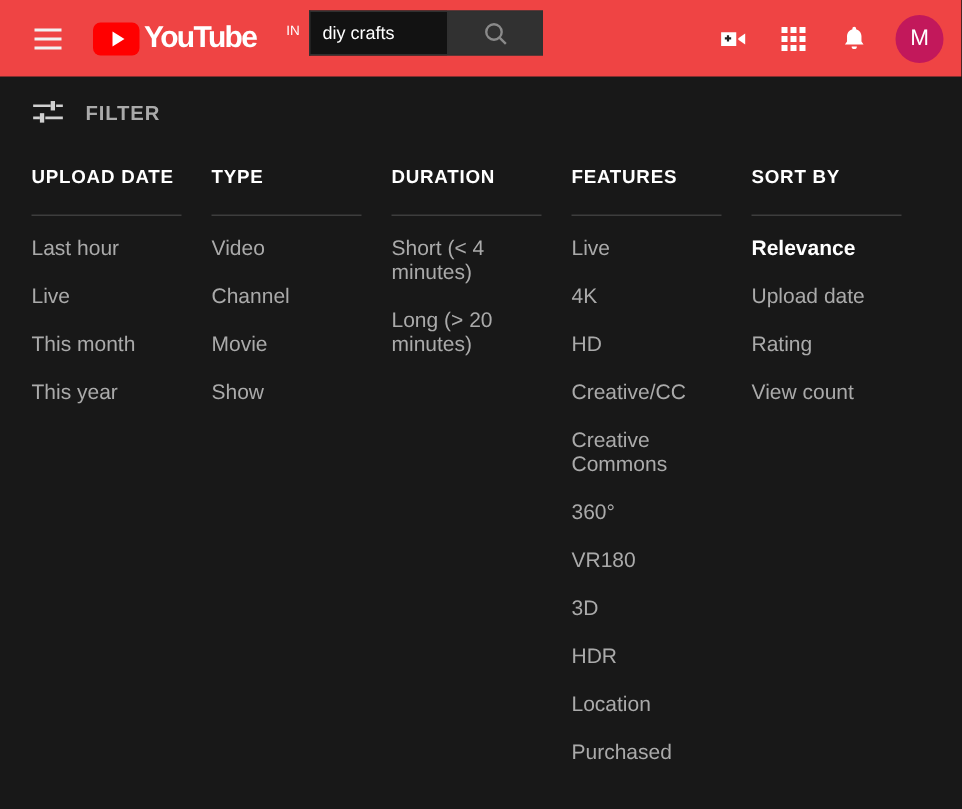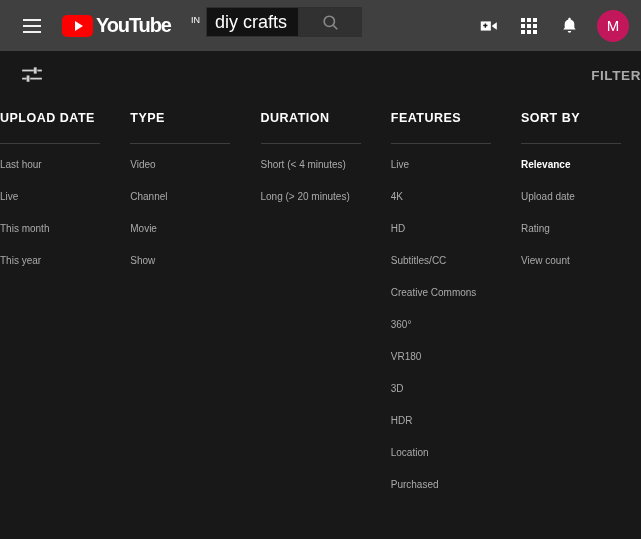--- a/index.html
+++ b/index.html
@@ -12,21 +12,21 @@
     height: 539px;
     overflow: hidden;
     font-family: "Liberation Sans", sans-serif;
     color: #fff;
     -webkit-font-smoothing: antialiased;
   }
 
   
   .masthead {
     height: 51px;
-    background: #404040;
+    background: #ef4444;
     display: flex;
     align-items: center;
     position: relative;
     box-sizing: border-box;
   }
 
   .hamburger {
     width: 40px;
     height: 40px;
     margin-left: 12px;
@@ -94,21 +94,21 @@
     left: 206px;
     top: 7px;
     height: 30px;
   }
   .search-input {
     width: 92px;
     background: #121212;
     border: 1px solid #303030;
     border-right: none;
     color: #fff;
-    font-size: 18px;
+    font-size: 12px;
     font-family: "Liberation Sans", sans-serif;
     padding: 0 8px;
     outline: none;
     box-sizing: border-box;
     height: 30px;
   }
   .search-input::placeholder { color: #888; }
   .search-btn {
     width: 64px;
     height: 30px;
@@ -161,53 +161,52 @@
     cursor: pointer;
   }
 
   
   .filter-bar {
     height: 48px;
     display: flex;
     align-items: center;
     padding-left: 21px;
     cursor: pointer;
-    justify-content: space-between;
   }
   .filter-label {
     font-size: 13.5px;
     font-weight: bold;
     letter-spacing: .6px;
     color: #aaa;
     margin-left: 14px;
   }
 
   
   .columns {
     display: flex;
+    padding-left: 21px;
     padding-top: 12px;
-    justify-content: space-between;
   }
   .col { width: 120px; box-sizing: border-box; padding-right: 16px; }
   .col-head {
     font-size: 12.5px;
     font-weight: bold;
     letter-spacing: .5px;
     color: #fff;
     text-transform: uppercase;
   }
   .col-rule {
     height: 1px;
     background: #3d3d3d;
     margin-top: 18px;
     margin-bottom: 13px;
     width: 100px;
   }
   .opt {
-    font-size: 10px;
+    font-size: 14px;
     line-height: 16px;
     color: #aaa;
     margin-bottom: 16px;
     cursor: pointer;
   }
   .opt.selected { color: #fff; font-weight: bold; }
 </style>
 </head>
 <body>
 
@@ -305,21 +304,21 @@
       <div class="col-rule"></div>
       <div class="opt">Short (&lt; 4 minutes)</div>
       <div class="opt">Long (&gt; 20 minutes)</div>
     </div>
     <div class="col">
       <div class="col-head">FEATURES</div>
       <div class="col-rule"></div>
       <div class="opt">Live</div>
       <div class="opt">4K</div>
       <div class="opt">HD</div>
-      <div class="opt">Subtitles/CC</div>
+      <div class="opt">Creative/CC</div>
       <div class="opt">Creative Commons</div>
       <div class="opt">360°</div>
       <div class="opt">VR180</div>
       <div class="opt">3D</div>
       <div class="opt">HDR</div>
       <div class="opt">Location</div>
       <div class="opt">Purchased</div>
     </div>
     <div class="col">
       <div class="col-head">SORT BY</div>

